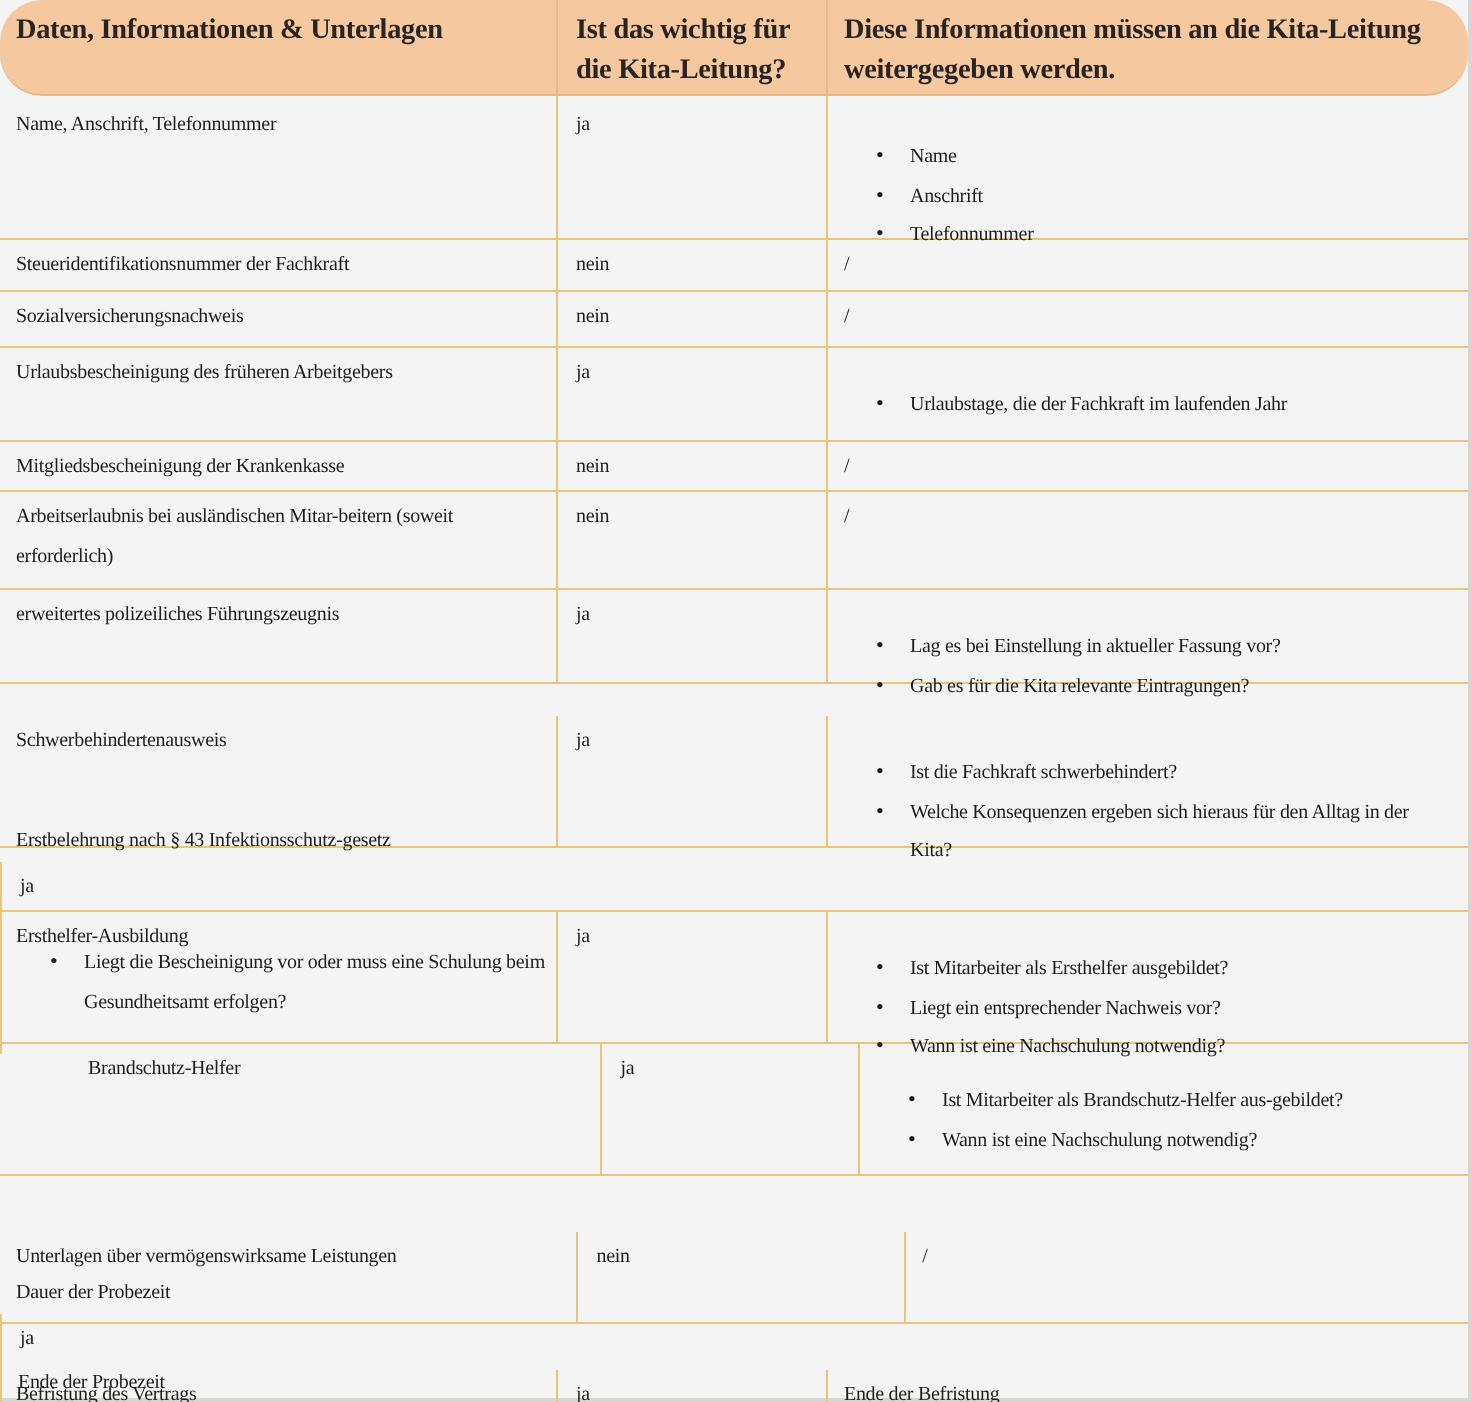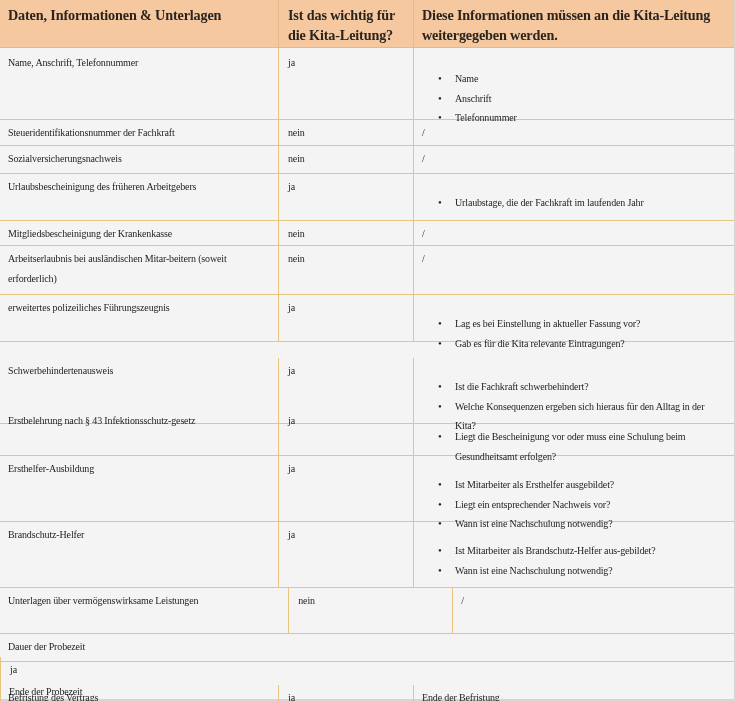--- a/index.html
+++ b/index.html
@@ -27,20 +27,21 @@
       position: absolute;
       left: 0;
       width: 734px;
       display: flex;
       border-bottom: 1.5px solid #e8c57f;
       box-sizing: border-box;
     }
     .row.header {
       background: #f6c8a0;
       border-bottom: 1.5px solid #e6b982;
+      border-radius: 21px;
     }
     .cell {
       box-sizing: border-box;
       padding: 5px 8px 0 8px;
       font-size: 10px;
       line-height: 19.5px;
       letter-spacing: -0.15px;
     }
     .c1 { width: 278px; }
     .c2 { width: 135px; border-left: 1.5px solid #eac37c; padding-left: 9px; }
@@ -142,21 +143,21 @@
     <div class="cell c1" style="padding-top:3px;">Schwerbehindertenausweis</div>
     <div class="cell c2" style="padding-top:3px;">ja</div>
     <div class="cell c3" style="padding-top:3px;">
       <ul class="bullets">
         <li>Ist die Fachkraft schwerbehindert?</li>
         <li>Welche Konsequenzen ergeben sich hieraus für den Alltag in der Kita?</li>
       </ul>
     </div>
   </div>
 
-  <div class="row" style="top:408px;height:48px;">
+  <div class="row" style="top:408px;height:48px;flex-direction:column;">
     <div class="cell c1" style="padding-top:3px;">Erstbelehrung nach § 43 Infektionsschutz-gesetz</div>
     <div class="cell c2" style="padding-top:3px;">ja</div>
     <div class="cell c3" style="padding-top:3px;">
       <ul class="bullets">
         <li>Liegt die Bescheinigung vor oder muss eine Schulung beim Gesundheitsamt erfolgen?</li>
       </ul>
     </div>
   </div>
 
   <div class="row" style="top:456px;height:66px;font-family:Liberation Serif, serif;">
@@ -165,31 +166,31 @@
     <div class="cell c3" style="padding-top:3px;">
       <ul class="bullets">
         <li>Ist Mitarbeiter als Ersthelfer ausgebildet?</li>
         <li>Liegt ein entsprechender Nachweis vor?</li>
         <li>Wann ist eine Nachschulung notwendig?</li>
       </ul>
     </div>
   </div>
 
   <div class="row" style="top:522px;height:66px;">
-    <div class="cell c1" style="padding-top:3px;">Brandschutz-Helfer</div>
+    <div class="cell c1" style="padding-top:3px;margin-left:36px;">Brandschutz-Helfer</div>
     <div class="cell c2" style="padding-top:3px;">ja</div>
     <div class="cell c3" style="padding-top:3px;">
       <ul class="bullets">
         <li>Ist Mitarbeiter als Brandschutz-Helfer aus-gebildet?</li>
         <li>Wann ist eine Nachschulung notwendig?</li>
       </ul>
     </div>
   </div>
 
-  <div class="row" style="top:588px;height:46px;gap:44px;">
+  <div class="row" style="top:616px;height:46px;gap:44px;">
     <div class="cell c1" style="padding-top:3px;">Unterlagen über vermögenswirksame Leistungen</div>
     <div class="cell c2" style="padding-top:3px;">nein</div>
     <div class="cell c3" style="padding-top:3px;">/</div>
   </div>
 
   <div class="row" style="top:634px;height:28px;flex-direction:column;">
     <div class="cell c1" style="padding-top:3px;">Dauer der Probezeit</div>
     <div class="cell c2" style="padding-top:3px;">ja</div>
     <div class="cell c3" style="padding-top:3px;">Ende der Probezeit</div>
   </div>

